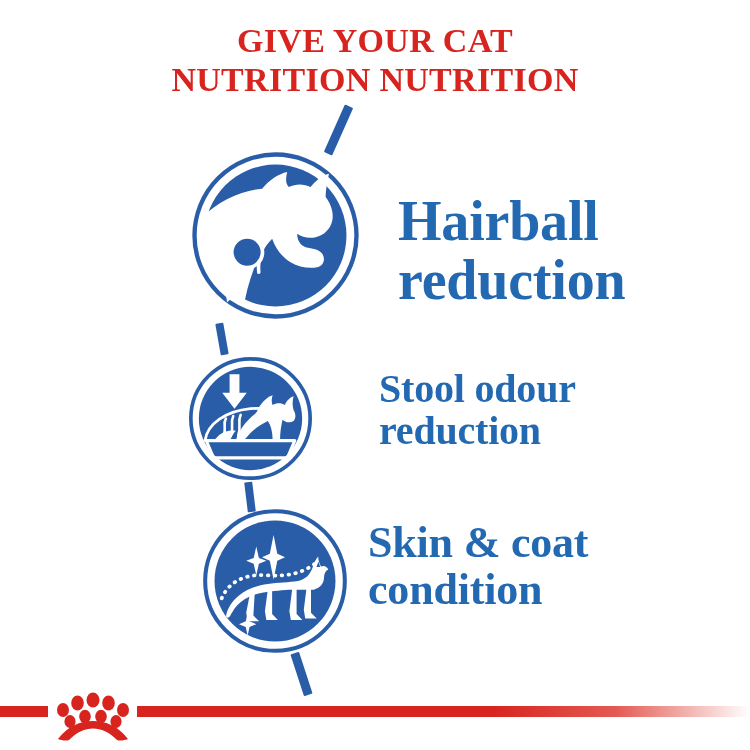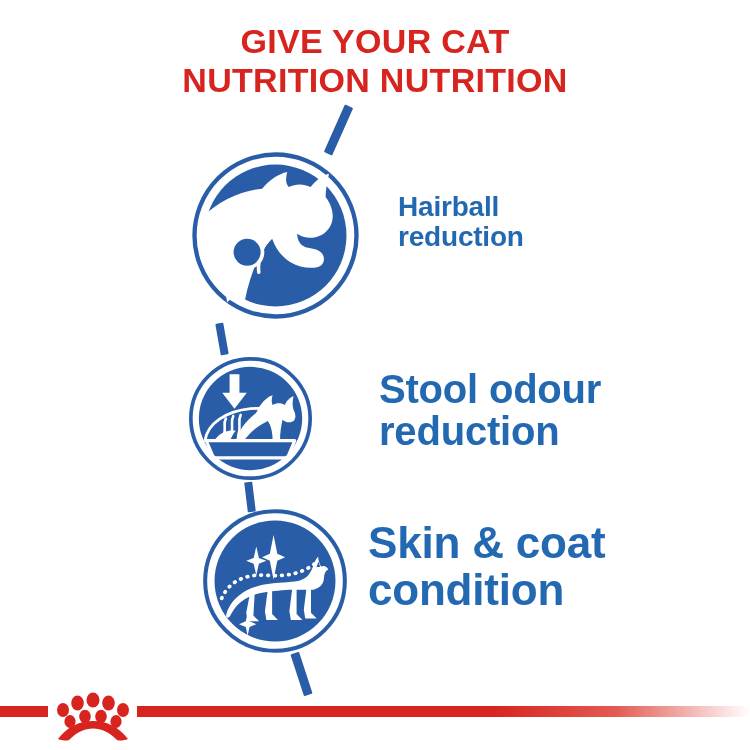--- a/index.html
+++ b/index.html
@@ -6,20 +6,21 @@
   html,body { width:750px; height:750px; }
   body {
     font-family: "Liberation Sans", sans-serif;
     background:#ffffff;
     position:relative;
     overflow:hidden;
   }
   #stage {
     position:absolute; left:0; top:0; width:750px; height:750px;
     background:#ffffff;
+    font-family:Liberation Serif, serif;
   }
 
   
   #title {
     position:absolute; left:0; top:22px; width:750px;
     text-align:center;
     color:#d8241f;
     font-weight:bold;
     font-size:34px;
     line-height:1.14;
@@ -37,21 +38,21 @@
     position:absolute;
     color:#2369b2;
     font-weight:bold;
     line-height:1.06;
     letter-spacing:-0.2px;
   }
   .feature-label .l { display:block; white-space:nowrap; }
 
   
   #f1-icon { left:192px; top:152px; width:167px; height:167px; }
-  #f1-text { left:398px; top:192px; font-size:28px; }
+  #f1-text { left:398px; top:192px; font-size:56px; }
 
   #f2-icon { left:189px; top:357px; width:123px; height:123px; }
   #f2-text { left:351px; top:368px; font-size:40px;margin-left:28px; }
 
   #f3-icon { left:203px; top:509px; width:144px; height:144px; }
   #f3-text { left:368px; top:520px; font-size:44px; }
 
   
   .dash {
     position:absolute;

